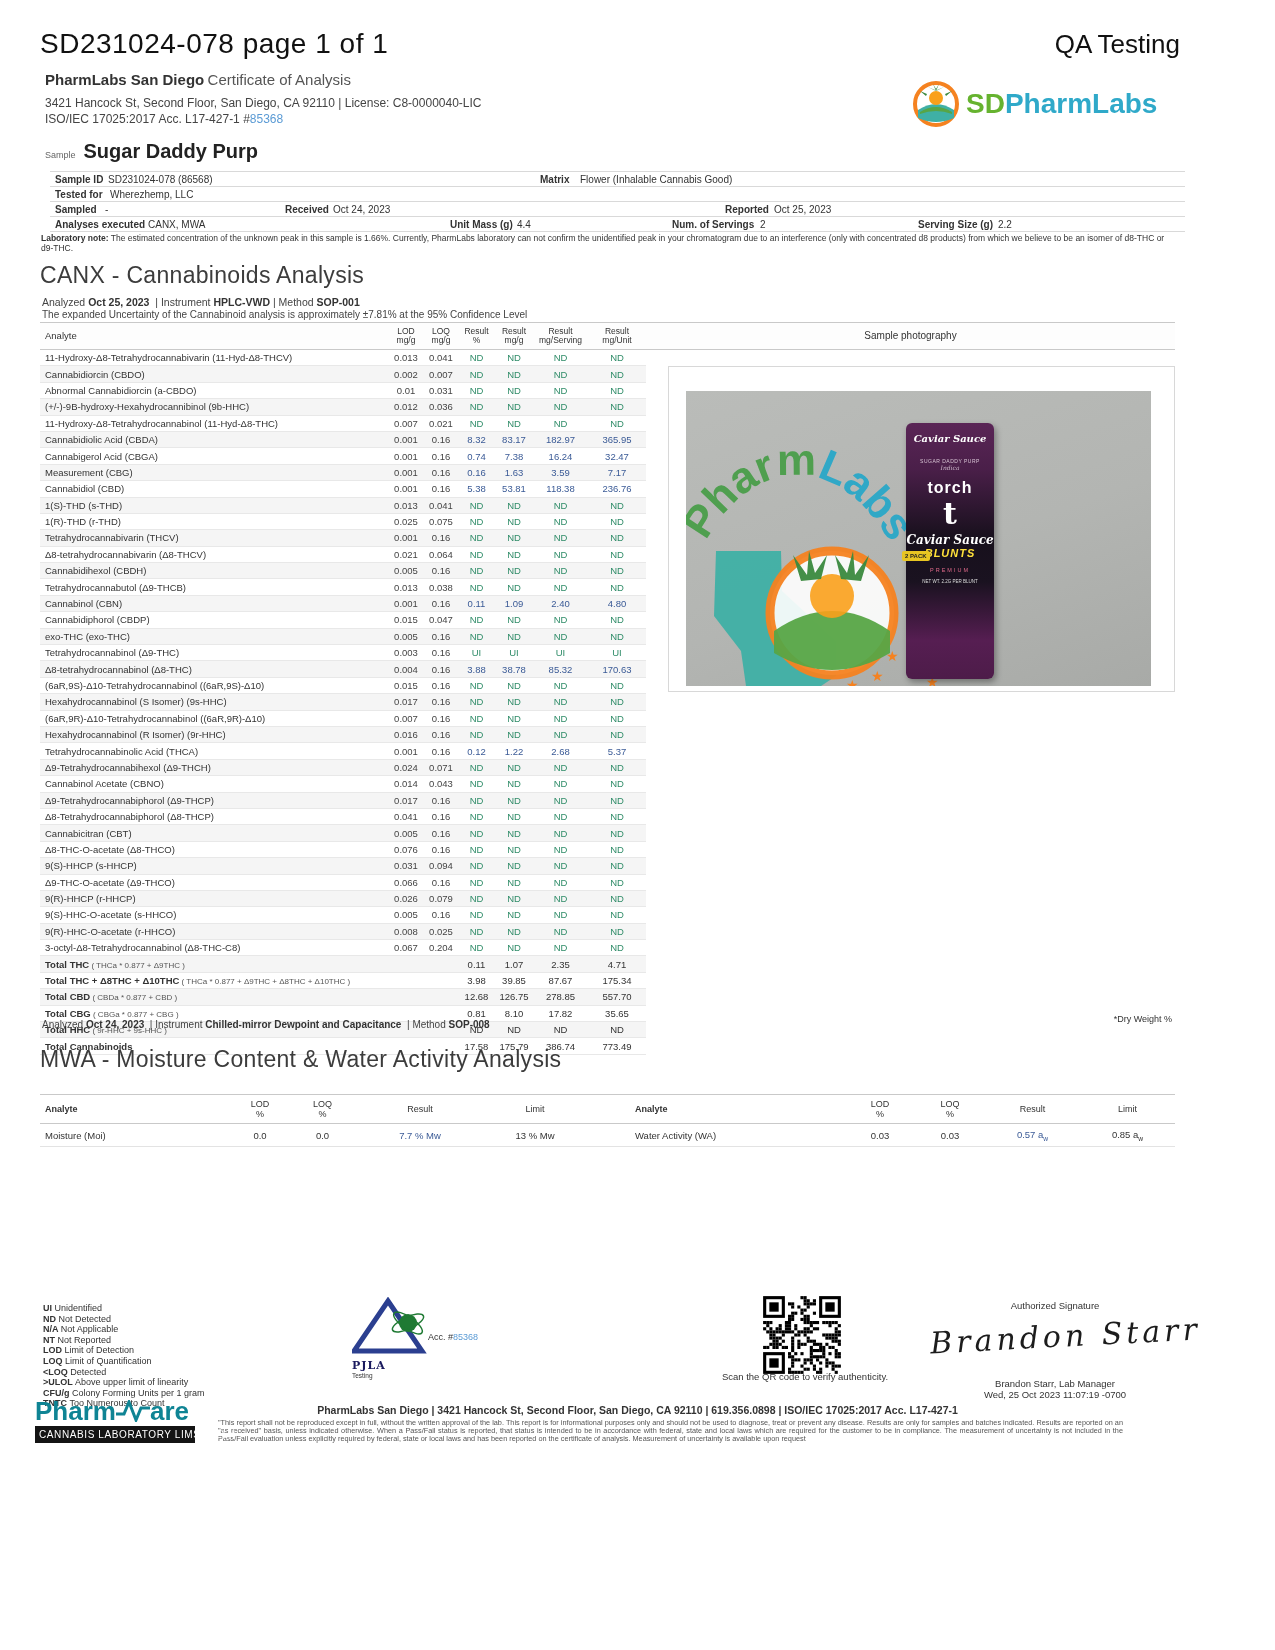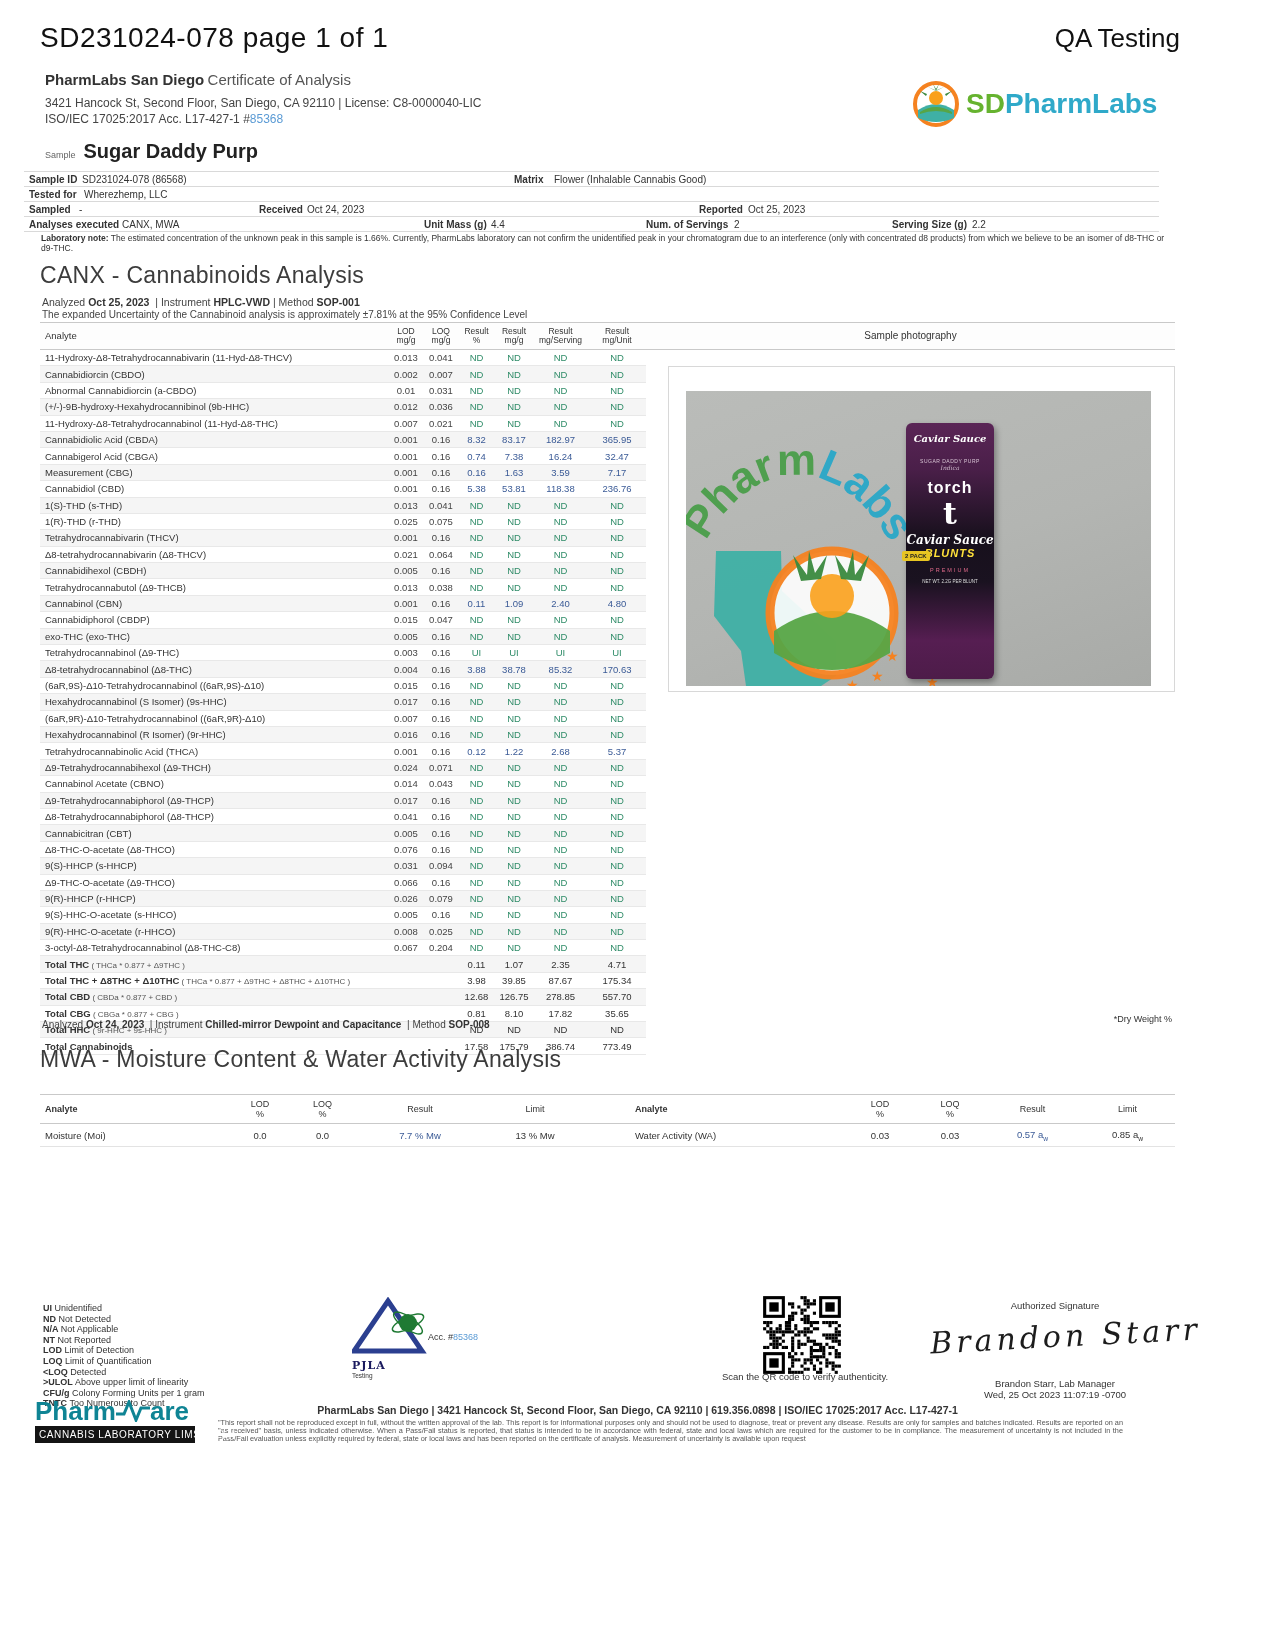--- a/index.html
+++ b/index.html
@@ -1,34 +1,34 @@
 <!DOCTYPE html>
 <html style="--nd: #2f8c68; --blue: #3a5a96; --link: #5b9bd5;"><head>
 <meta charset="utf-8">
 <style>
   html,body{margin:0;padding:0;}
   body{width:1275px;height:1650px;background:#fff;font-family:"Liberation Sans",sans-serif;color:#222;position:relative;overflow:hidden;}
   b{font-weight:700;}
   
-  .topbar{position:absolute;top:22px;left:40px;width:1140px;display:flex;justify-content:space-between;align-items:center;}
+  .topbar{position:absolute;top:28px;left:40px;width:1140px;display:flex;justify-content:space-between;align-items:center;}
   .docid{font-size:28px;font-weight:500;color:#111;letter-spacing:.5px;}
   .qa{font-size:26px;font-weight:400;color:#111;}
   .labblock{position:absolute;top:72px;left:45px;font-size:12px;color:#444;line-height:16px;}
   .labname{font-size:15px;font-weight:700;color:#333;}
   .coa{font-size:15px;color:#555;font-weight:400;}
   .acc-link{color:var(--link);text-decoration:none;}
   .logo-top{position:absolute;top:80px;left:912px;display:flex;align-items:center;gap:6px;}
   .logo-text{font-size:28px;font-weight:700;letter-spacing:0;}
   .logo-sd{color:#66b32f;}
   .logo-pharm,.logo-labs{color:#2fa9c9;}
   
   .sampleline{position:absolute;top:140px;left:45px;display:flex;align-items:baseline;gap:8px;}
   .samplelabel{font-size:9px;color:#666;}
   .samplename{font-size:20px;font-weight:600;color:#222;}
-  .infotable{position:absolute;top:171px;left:24px;width:1135px;font-size:10px;color:#333;}
+  .infotable{position:absolute;top:171px;left:50px;width:1135px;font-size:10px;color:#333;}
   .irow{position:relative;height:14px;border-top:1px solid #d9d9d9;}
   .irow:last-child{border-bottom:1px solid #d9d9d9;}
   .irow span{position:absolute;top:2px;white-space:nowrap;}
   .ilabel{font-weight:700;color:#333;}
   .labnote{position:absolute;top:233px;left:41px;width:1134px;font-size:8.5px;color:#333;line-height:10px;}
   
   .sectitle{position:absolute;left:40px;font-size:23px;font-weight:500;color:#3c3c3c;letter-spacing:.3px;}
   .meta{position:absolute;left:42px;font-size:10.5px;color:#444;}
   .meta .v{font-weight:600;color:#333;}
   

